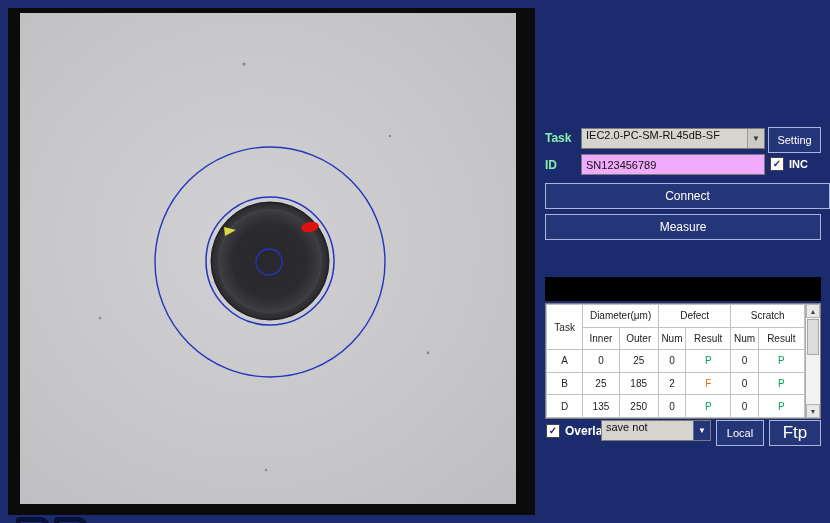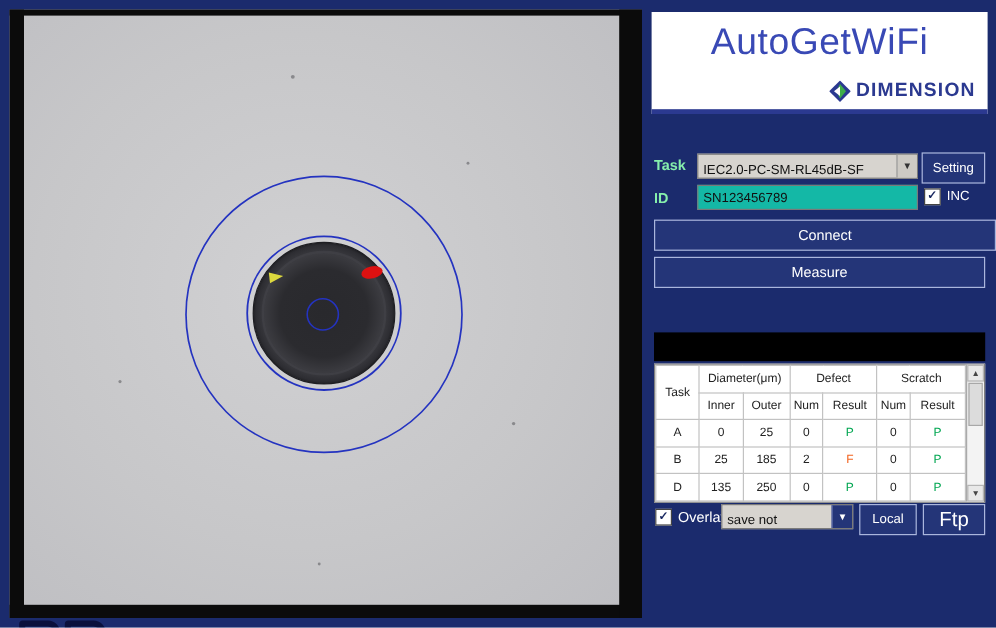--- a/index.html
+++ b/index.html
@@ -26,38 +26,38 @@
   
   .header-box{position:absolute;left:543px;top:10px;width:280px;height:81px;background:#ffffff;
     border-bottom:4px solid var(--brand-blue,#2b3990);}
   .app-title{margin-top:7px;text-align:center;font-size:31px;color:var(--title-blue,#3949b5);letter-spacing:.5px;}
   .brand-row{position:absolute;right:10px;bottom:6px;display:flex;align-items:center;gap:4px;}
   .brand-text{font-size:16px;font-weight:bold;color:var(--brand-blue,#2b3990);letter-spacing:1px;}
 
   .lbl{position:absolute;color:#86efac;font-weight:bold;font-size:12px;}
 
   .combo{position:absolute;height:21px;background:#d7d4cf;border:1px solid #7a7a7a;
-    display:flex;align-items:flex-end;font-size:11px;color:#111;box-sizing:border-box;}
+    display:flex;align-items:flex-start;font-size:11px;color:#111;box-sizing:border-box;}
   .combo .combo-text{flex:1;padding:0 4px;white-space:nowrap;overflow:hidden;}
   .dd-arrow{width:16px;align-self:stretch;display:flex;align-items:center;justify-content:center;
     border-left:1px solid #9a9a9a;background:#cdcac4;font-size:8px;color:#333;}
   .dd-arrow.navy{background:var(--panel-button,#243578);color:#fff;border-left:1px solid #5a6aa8;}
 
   .navy-btn{position:absolute;background:var(--panel-button,#243578);border:1px solid #aab6dd;
     color:#fff;font-size:12px;font-family:inherit;display:flex;align-items:center;justify-content:center;
     box-sizing:border-box;cursor:pointer;padding:12px;}
 
   .id-input{position:absolute;left:581px;top:154px;width:184px;height:21px;box-sizing:border-box;
-    border:1px solid #7a7a7a;font-size:11px;padding:0 4px;font-family:inherit;background:#14b8a6;color:#111;}
+    border:1px solid #7a7a7a;font-size:11px;padding:0 4px;font-family:inherit;background:#f0abfc;color:#111;}
 
   .cb{display:inline-block;width:12px;height:12px;background:#fff;border:1px solid #444;
     text-align:center;line-height:11px;font-size:10px;color:#16255f;font-weight:bold;box-sizing:content-box;}
 
   .check-row{position:absolute;display:flex;align-items:center;gap:5px;}
-  .check-label{color:#fff;font-weight:normal;font-size:12px;}
+  .check-label{color:#fff;font-weight:bold;font-size:12px;}
 
   .black-display{position:absolute;left:545px;top:277px;width:276px;height:24px;background:#000;}
 
   
   .table-area{position:absolute;left:545px;top:303px;width:276px;height:116px;background:#fff;
     border:1px solid #808080;box-sizing:border-box;display:flex;}
   table.results{flex:1;border-collapse:collapse;table-layout:fixed;font-size:10px;color:#222;}
   table.results th, table.results td{border:1px solid #c2c2c2;text-align:center;padding:0;
     font-weight:normal;overflow:hidden;white-space:nowrap;}
   table.results tr{height:22px;}
@@ -109,31 +109,20 @@
     </svg>
     <div class="cam-bar top"></div>
     <div class="cam-bar bottom"></div>
     <div class="cam-bar left"></div>
     <div class="cam-bar right"></div>
   </div>
 
   <div class="clip-letter" style="left:16px;"></div>
   <div class="clip-letter" style="left:54px;"></div>
 
-  <div class="header-box">
-    <div class="app-title">AutoGetWiFi</div>
-    <div class="brand-row">
-      <svg width="18" height="18" viewBox="0 0 18 18">
-        <polygon points="9,0 18,9 9,18 0,9" fill="#2b3990"></polygon>
-        <polygon points="9,3 14,9 9,15 6,9" fill="#3fae49"></polygon>
-        <polygon points="4,9 9,5 9,13" fill="#ffffff"></polygon>
-      </svg>
-      <span class="brand-text">DIMENSION</span>
-    </div>
-  </div>
 
   <span class="lbl" style="left:545px;top:131px;">Task</span>
   <div class="combo" style="left:581px;top:128px;width:184px;">
     <span class="combo-text">IEC2.0-PC-SM-RL45dB-SF</span>
     <span class="dd-arrow">▼</span>
   </div>
   <button class="navy-btn" style="left:768px;top:127px;width:53px;height:23px;font-size:11px;">Setting</button>
 
   <span class="lbl" style="left:545px;top:158px;">ID</span>
   <input class="id-input" value="SN123456789" style="">

